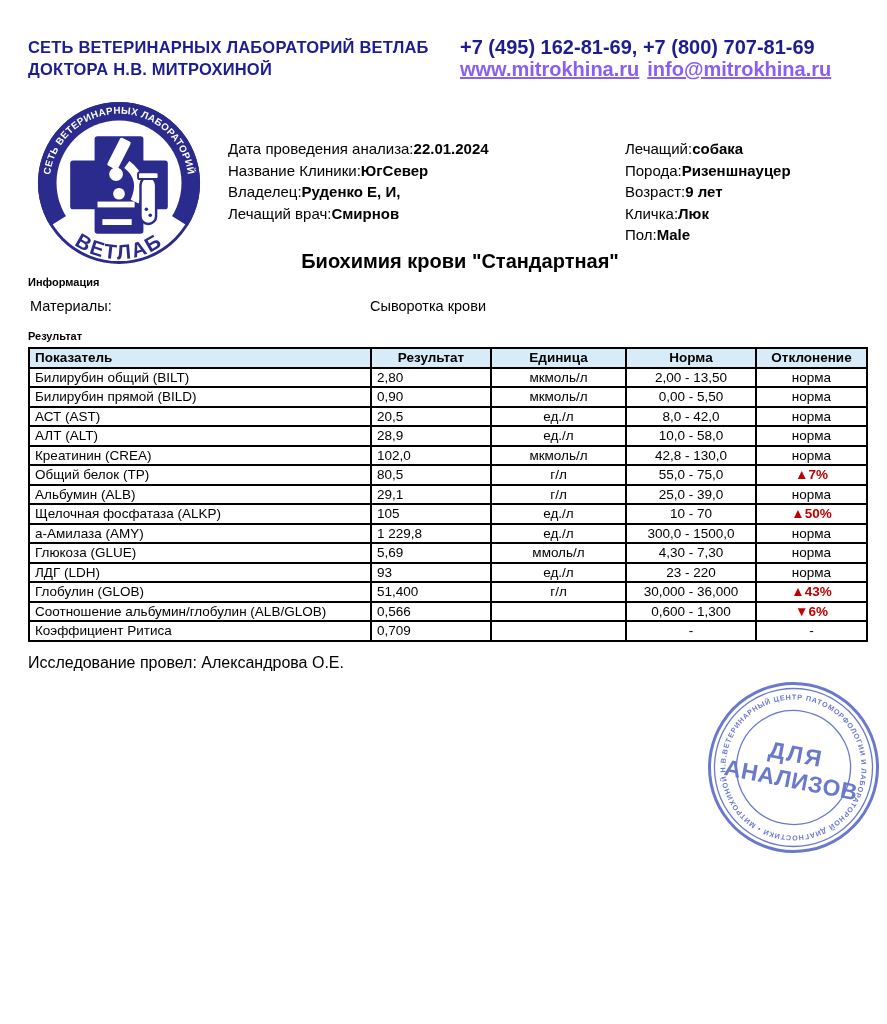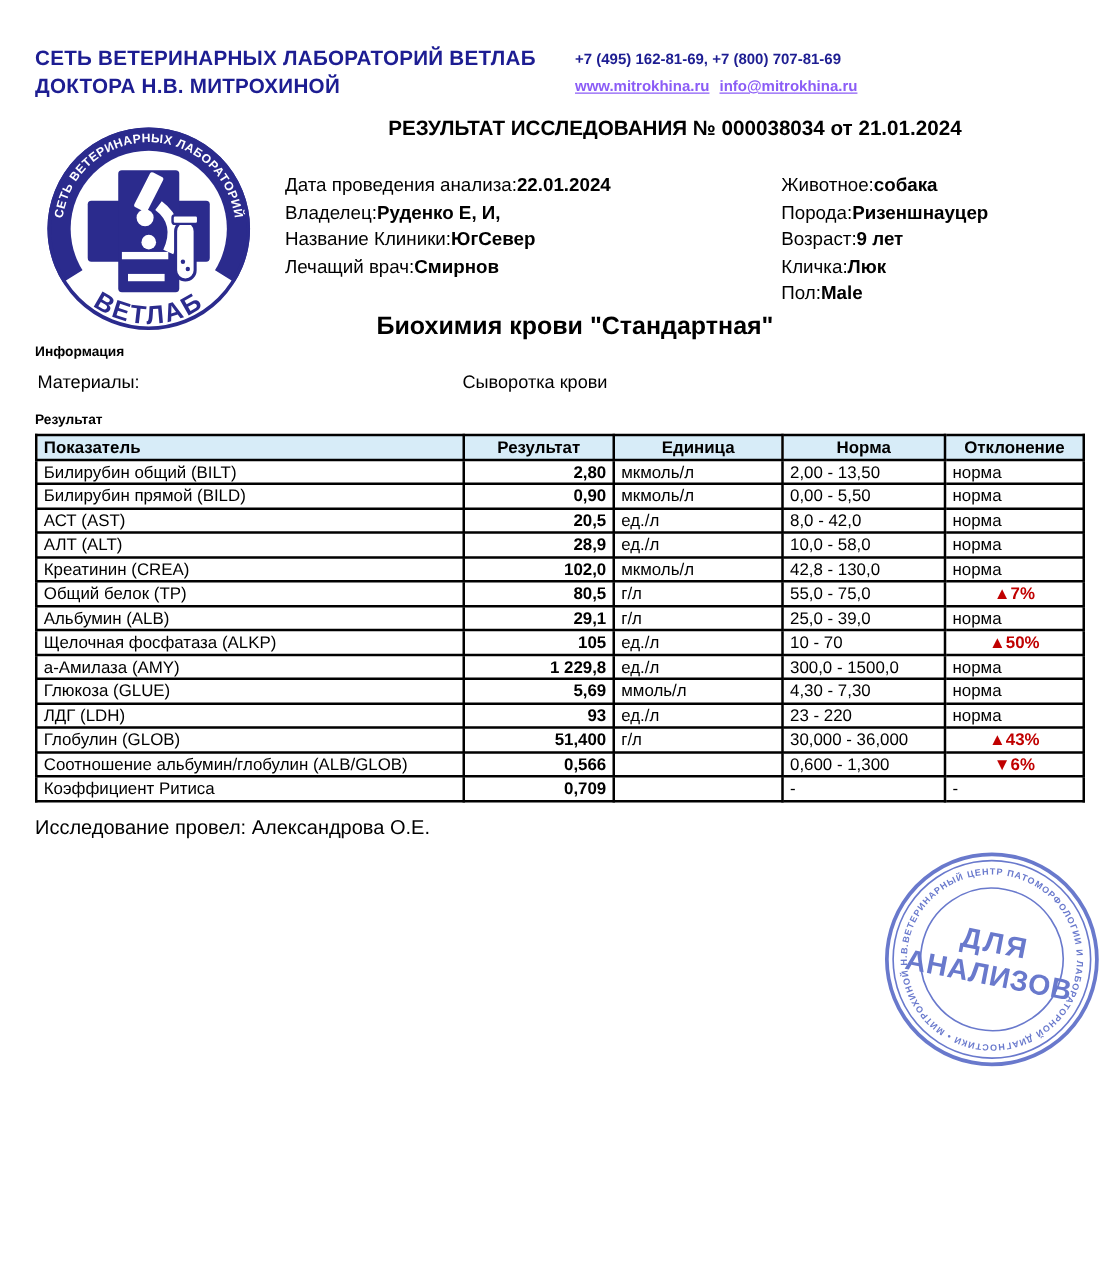--- a/index.html
+++ b/index.html
@@ -1,21 +1,21 @@
 <!DOCTYPE html>
 <html><head>
 <meta charset="utf-8">
 <style>
   html,body{margin:0;padding:0;background:#fff;}
   .page{position:relative;width:887px;height:1024px;background:#fff;overflow:hidden;
         font-family:"Liberation Sans",sans-serif;color:#000;}
   .abs{position:absolute;}
   
   .org{left:28px;top:36px;font-size:16.5px;font-weight:bold;color:#1d1d92;line-height:22px;letter-spacing:.2px;}
-  .contacts{left:460px;top:36px;font-size:12px;font-weight:bold;color:#1d1d92;line-height:22px;}
+  .contacts{left:460px;top:36px;font-size:20px;font-weight:bold;color:#1d1d92;line-height:22px;}
   .contacts a{color:#8b5cf6;text-decoration:underline;cursor:pointer;margin-right:8px;}
   .result-no{left:200px;top:94px;width:680px;text-align:center;font-size:16.5px;font-weight:bold;}
   
   .patient{font-size:15px;line-height:21.5px;}
   .patient-left{left:228px;top:138px;}
   .patient-right{left:625px;top:138px;}
   .patient b{font-weight:bold;}
   
   .biochem-title{left:140px;top:250px;width:640px;text-align:center;font-size:20px;font-weight:bold;}
   .sec{font-size:11px;font-weight:bold;}
@@ -23,22 +23,22 @@
   .materials-label{left:30px;top:298px;font-size:14.5px;}
   .materials-value{left:370px;top:298px;font-size:14.5px;}
   .result-heading{left:28px;top:330px;}
   
   table.results{left:28px;top:347px;width:838px;border-collapse:collapse;table-layout:fixed;
                 font-size:13.5px;}
   table.results th,table.results td{border:2px solid #000;padding:1px 5px;line-height:15.5px;height:15px;
                 overflow:hidden;white-space:nowrap;}
   table.results th{background:#d7ecf8;font-weight:bold;text-align:center;}
   table.results th:first-child{text-align:left;}
-  td.c{text-align:left;}
-  td.res{text-align:right;font-weight:bold;}
+  td.c{text-align:center;}
+  td.res{text-align:left;font-weight:normal;}
   td.dev-high,td.dev-low{color:#c00000;font-weight:bold;text-align:center;}
   .performed{left:28px;top:654px;font-size:16px;}
   .logo{left:36px;top:100px;width:166px;height:166px;}
   .stamp{left:706px;top:680px;width:175px;height:175px;}
 </style>
 </head>
 <body>
 
 <div class="page">
 
@@ -47,21 +47,20 @@
     <div>ДОКТОРА Н.В. МИТРОХИНОЙ</div>
   </div>
 
   <div class="abs contacts">
     <div>+7 (495) 162-81-69, +7 (800) 707-81-69</div>
     <div>
       <a>www.mitrokhina.ru</a><a>info@mitrokhina.ru</a>
     </div>
   </div>
 
-  <div class="abs result-no">РЕЗУЛЬТАТ ИССЛЕДОВАНИЯ № 000038034 от 21.01.2024</div>
 
   <div class="abs logo">
     <svg viewBox="0 0 170 170" width="166" height="166">
       <circle cx="85" cy="85" r="83" fill="#2b2b8d"></circle>
       <circle cx="85" cy="85" r="64" fill="#fff"></circle>
       <path id="logoTop" d="M 14 85 A 71 71 0 0 1 156 85" fill="none"></path>
       <text font-size="10" font-weight="bold" fill="#ffffff" letter-spacing="0.4">
         <textPath href="#logoTop" startOffset="50%" text-anchor="middle">СЕТЬ ВЕТЕРИНАРНЫХ ЛАБОРАТОРИЙ</textPath>
       </text>
       <path d="M 23.9 123.2 A 72 72 0 0 0 146.1 123.2" stroke="#fff" stroke-width="26" fill="none"></path>
@@ -89,26 +88,26 @@
       </g>
       <path id="logoBot" d="M 18.9 126.3 A 78 78 0 0 0 151.1 126.3" fill="none"></path>
       <text font-size="21" font-weight="bold" fill="#2b2b8d" letter-spacing="2">
         <textPath href="#logoBot" startOffset="50%" text-anchor="middle">ВЕТЛАБ</textPath>
       </text>
     </svg>
   </div>
 
   <div class="abs patient patient-left" id="patient-left">
       <div><span>Дата проведения анализа:</span><b>22.01.2024</b></div>
+      <div><span>Название Клиники:</span><b>ЮгСевер</b></div>
       <div><span>Владелец:</span><b>Руденко Е, И,</b></div>
-      <div><span>Название Клиники:</span><b>ЮгСевер</b></div>
       <div><span>Лечащий врач:</span><b>Смирнов</b></div>
     </div>
   <div class="abs patient patient-right" id="patient-right">
-      <div><span>Животное:</span><b>собака</b></div>
+      <div><span>Лечащий:</span><b>собака</b></div>
       <div><span>Порода:</span><b>Ризеншнауцер</b></div>
       <div><span>Возраст:</span><b>9 лет</b></div>
       <div><span>Кличка:</span><b>Люк</b></div>
       <div><span>Пол:</span><b>Male</b></div>
     </div>
 
   <div class="abs biochem-title">Биохимия крови "Стандартная"</div>
   <div class="abs sec info-heading">Информация</div>
   <div class="abs materials-label">Материалы:</div>
   <div class="abs materials-value">Сыворотка крови</div>

